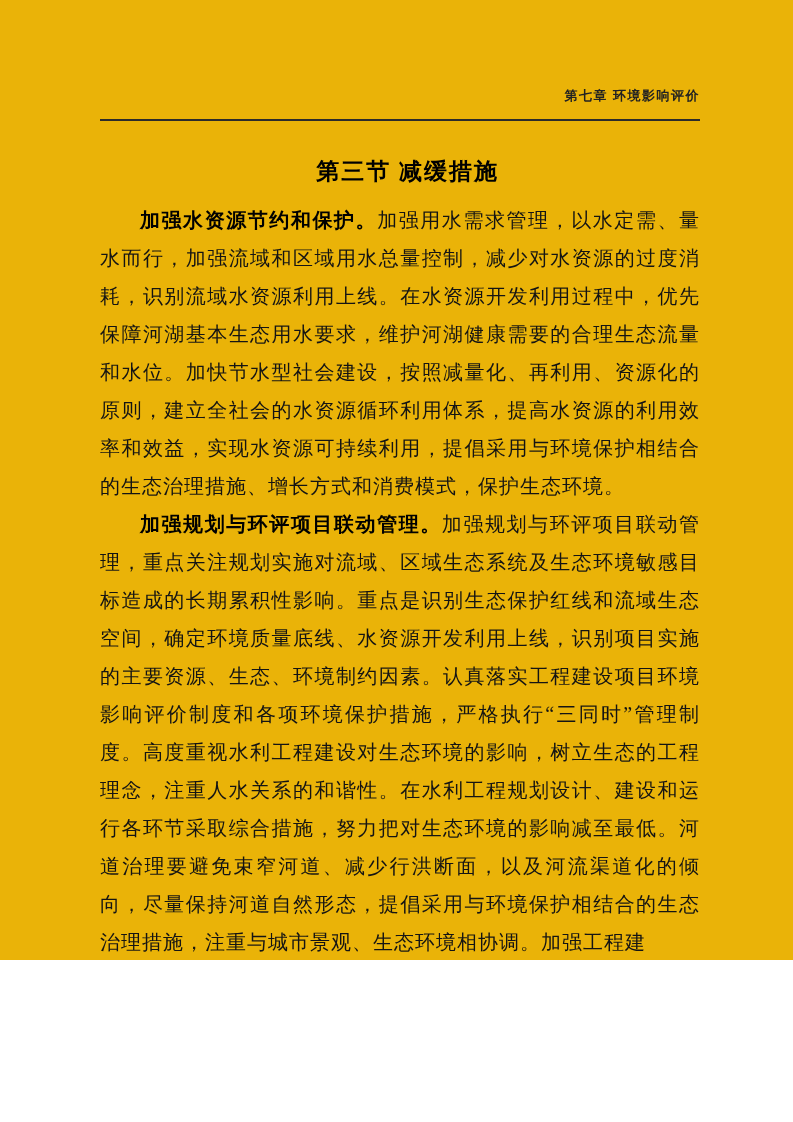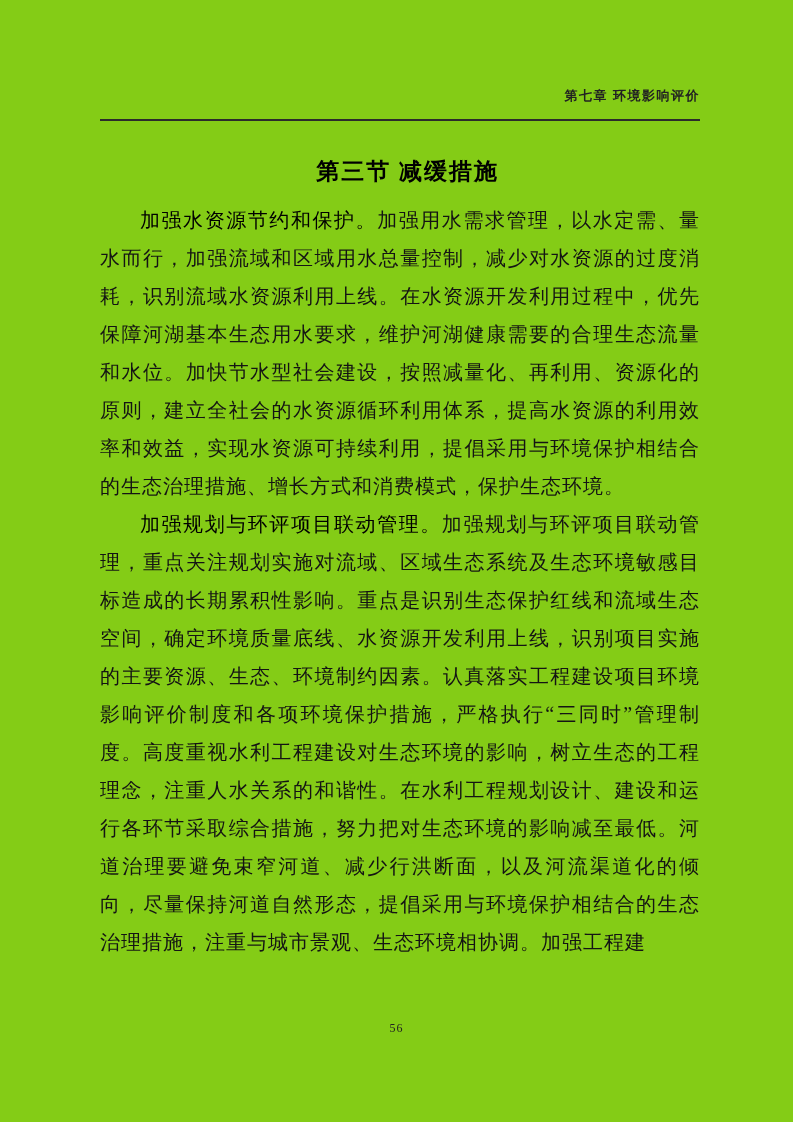--- a/index.html
+++ b/index.html
@@ -3,22 +3,22 @@
 <meta charset="utf-8">
 <style>
   html, body {
     margin: 0;
     padding: 0;
     background: #ffffff;
   }
   .page {
     position: relative;
     width: 793px;
-    height: 1122px;
-    background: #84cc16;
+    height: 960px;
+    background: #eab308;
     overflow: hidden;
     font-family: "Liberation Serif", "DejaVu Serif", serif;
     color: #111111;
   }
   .doc-header {
     position: absolute;
     top: 87px;
     left: 100px;
     width: 600px;
     text-align: right;
@@ -59,21 +59,21 @@
     letter-spacing: 1px;
     text-align: justify;
     color: #141414;
   }
   .content p {
     margin: 0;
     padding: 0;
     text-indent: 2em;
   }
   .lead {
-    font-weight: 400;
+    font-weight: 700;
     color: #000000;
   }
   .page-number {
     position: absolute;
     top: 1021px;
     left: 0;
     width: 793px;
     text-align: center;
     font-size: 12px;
     letter-spacing: 1px;

